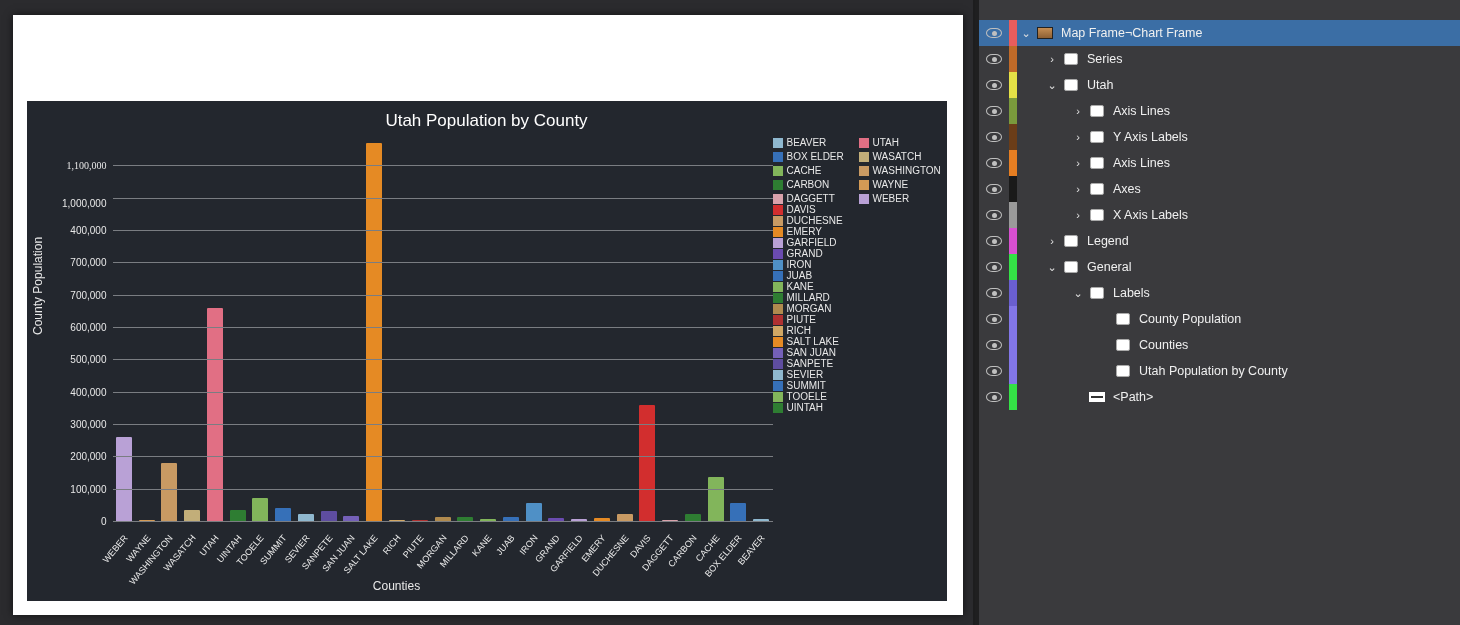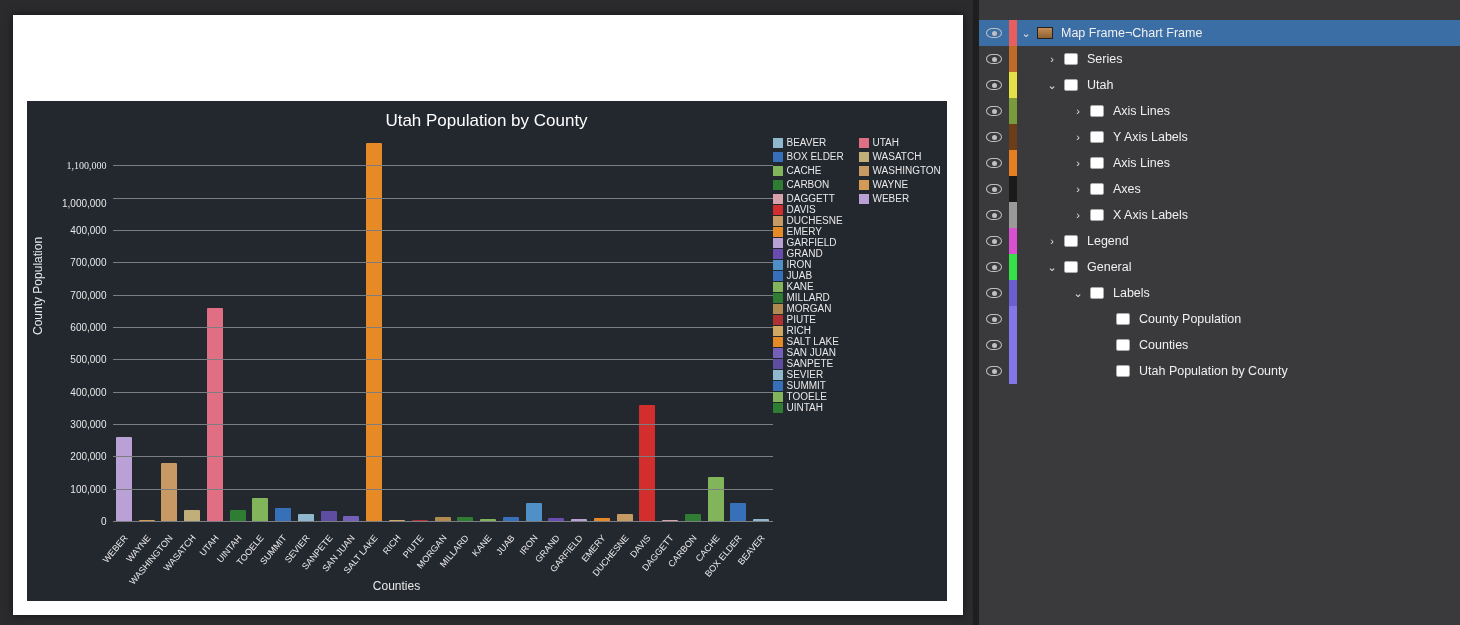--- a/index.html
+++ b/index.html
@@ -477,14 +477,28 @@
         <div class="cell-color" style="background: rgb(130, 118, 232);"></div>
         <div class="indent" style="flex-basis: 78px;"></div>
         <div class="cell-toggle">
           <span class="chev"></span>
         </div>
         <div class="cell-icon">
           <span class="ic-square"></span>
         </div>
         <div class="cell-label">Utah Population by County</div>
       </div>
+      <div class="tree-row">
+        <div class="cell-vis">
+          <span class="eye"></span>
+        </div>
+        <div class="cell-color" style="background: rgb(52, 225, 70);"></div>
+        <div class="indent" style="flex-basis: 52px;"></div>
+        <div class="cell-toggle">
+          <span class="chev"></span>
+        </div>
+        <div class="cell-icon">
+          <span class="ic-path"></span>
+        </div>
+        <div class="cell-label">&lt;Path&gt;</div>
+      </div>
     </div>
 </div>
 
 </body></html>

